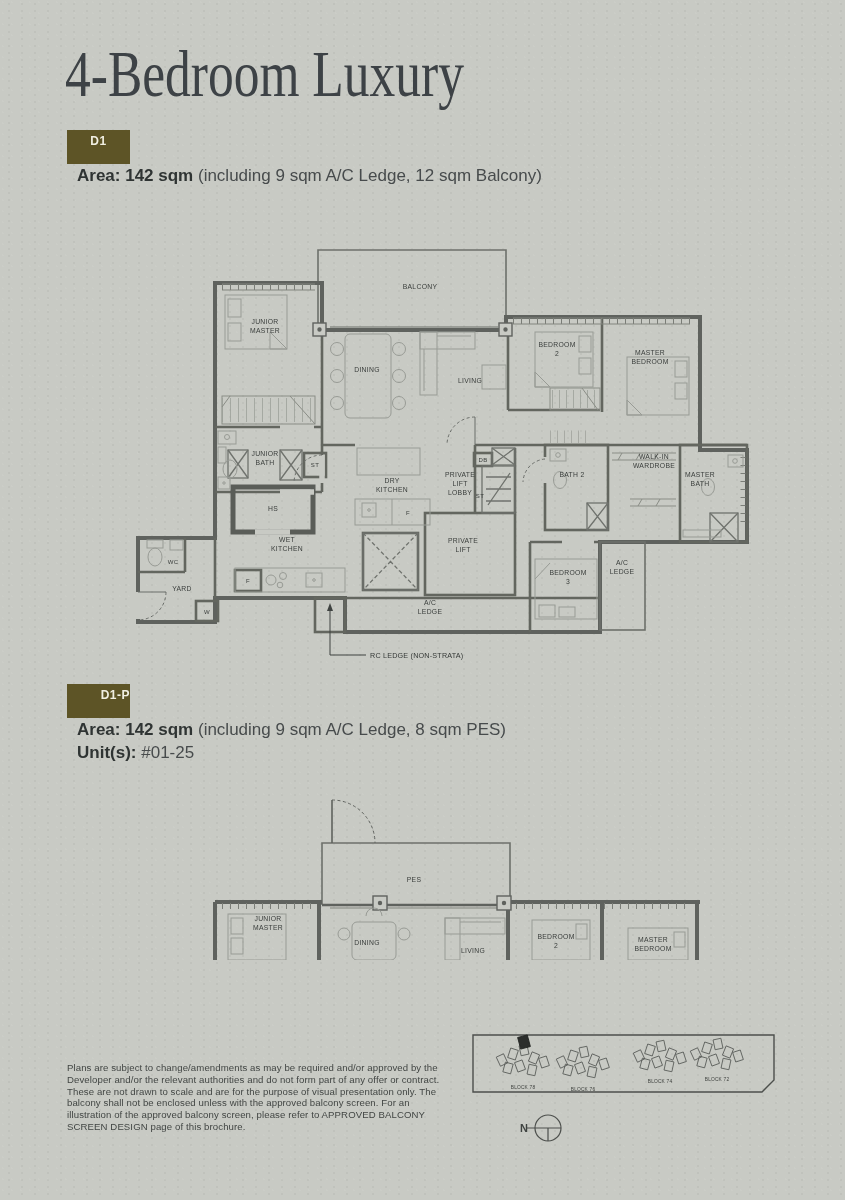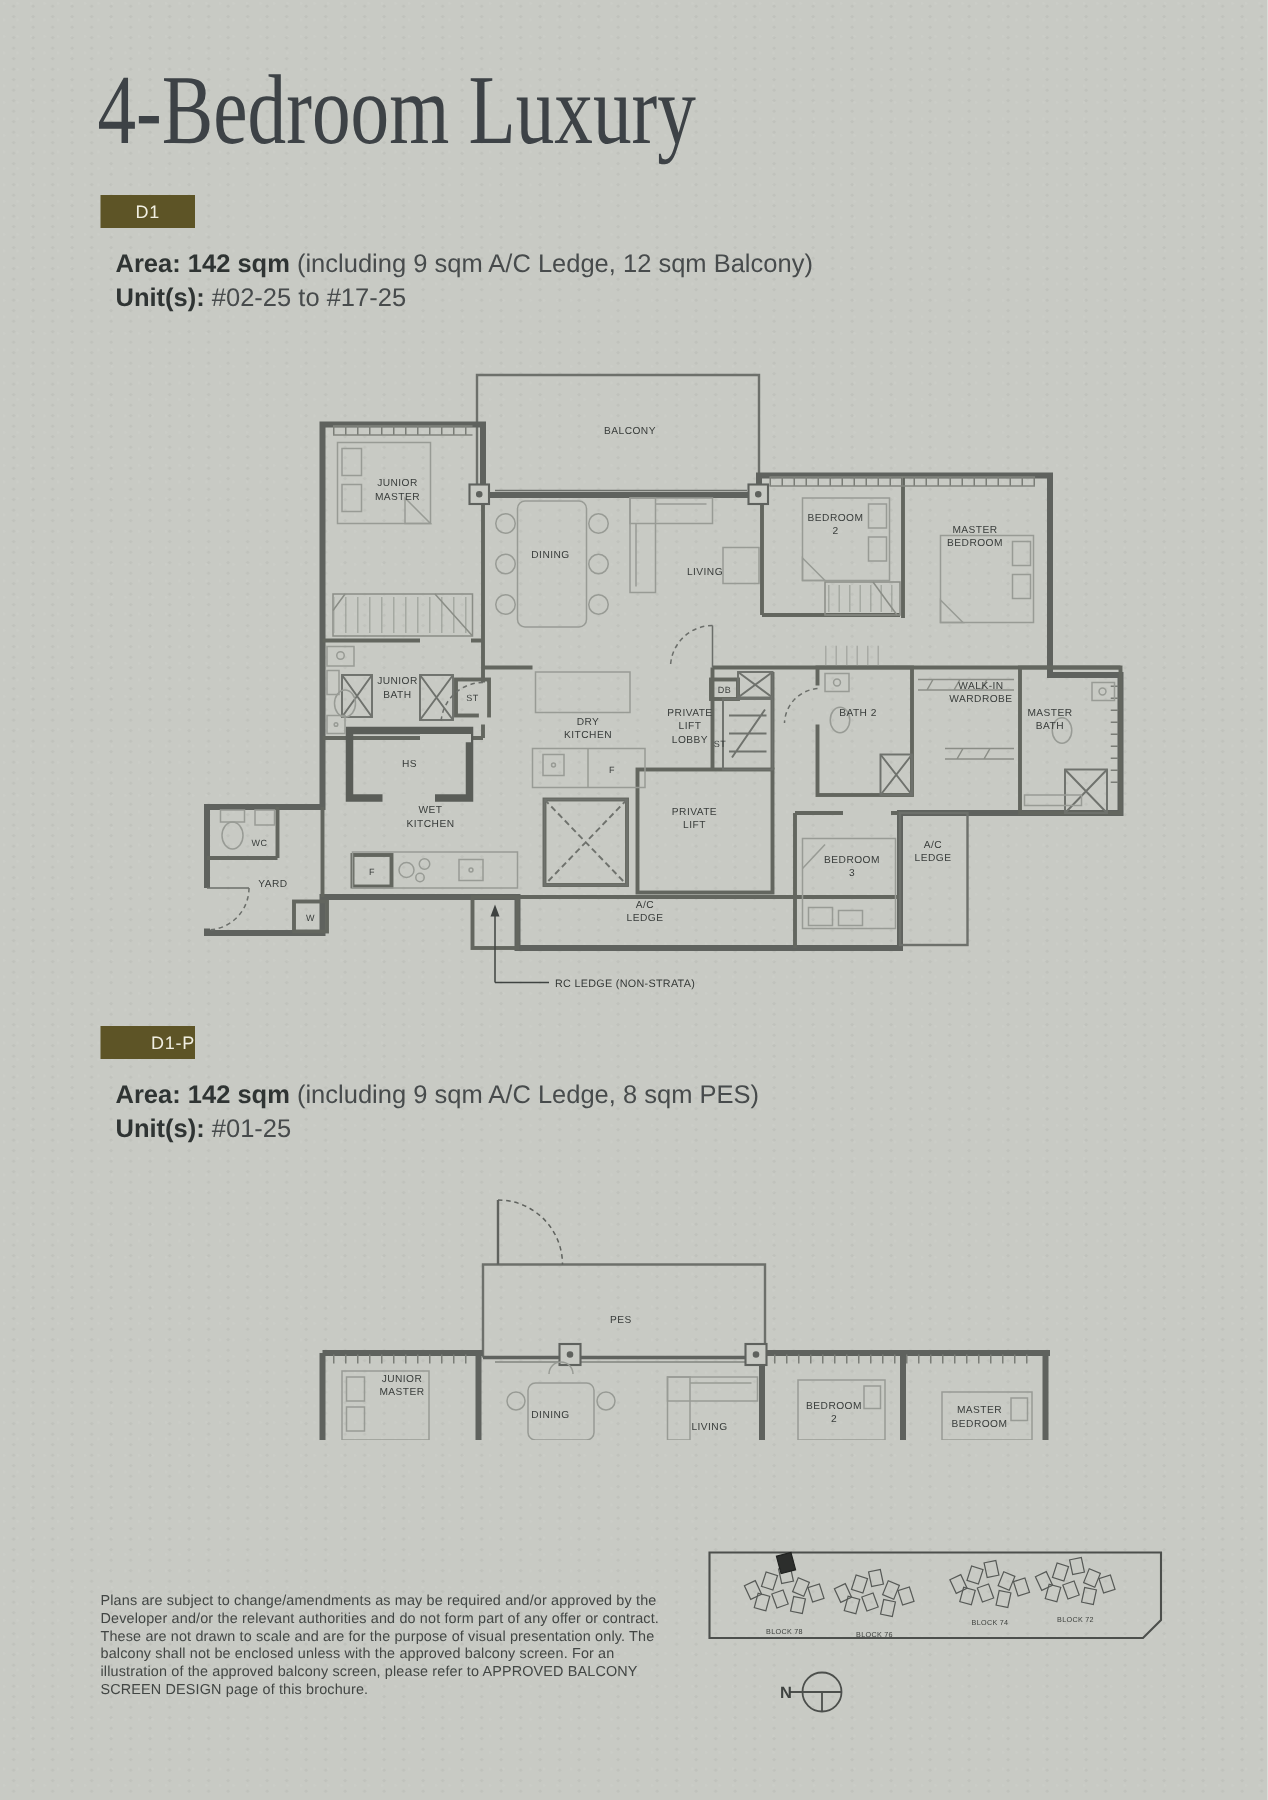--- a/index.html
+++ b/index.html
@@ -12,22 +12,22 @@
         background-size:9px 11px, 13px 7px;}
 
   
   .page-title{position:absolute;left:65px;top:36px;
       font-family:"Liberation Serif", serif;
       font-size:66px;font-weight:500;color:#3d4246;
       letter-spacing:0px;white-space:nowrap;
       transform:scaleX(.78);transform-origin:left top;}
 
   
-  .badge{position:absolute;left:67px;width:63px;height:22px;line-height:22px;
-      background:#5d5426;color:#f1efe2;font-size:12px;font-weight:normal;
+  .badge{position:absolute;left:67px;width:63px;height:34px;line-height:22px;
+      background:#5d5426;color:#f1efe2;font-size:12px;font-weight:bold;
       text-align:center;letter-spacing:.5px;}
   #badge-d1{top:130px;}
   #badge-d1p{top:684px;text-align:right;}
 
   .meta{position:absolute;left:77px;font-size:17px;color:#474b4c;line-height:23px;}
   #meta-d1{top:164px;}
   #meta-d1p{top:718px;}
   .meta .b{font-weight:bold;color:#2f3433;}
 
   
@@ -54,21 +54,20 @@
 </head>
 <body>
 
 <div id="page">
 
   <div class="page-title">4-Bedroom Luxury</div>
 
   <div id="badge-d1" class="badge">D1</div>
   <div id="meta-d1" class="meta">
     <div><span class="b">Area: 142 sqm</span> <span>(including 9 sqm A/C Ledge, 12 sqm Balcony)</span></div>
-    <div><span class="b">Unit(s):</span> <span>#02-25 to #17-25</span></div>
   </div>
 
   <svg id="plan1" viewBox="0 0 620 430">
 
     <g stroke="#6d706b" stroke-width="1.6" fill="none">
       <path d="M192,90 L188,90 L188,13 L376,13 L376,90 L372,90"></path>
       <path d="M200,90 H368" stroke-width="1"></path>
     </g>
 
     <g stroke="#5f625e" stroke-width="4" fill="none">

